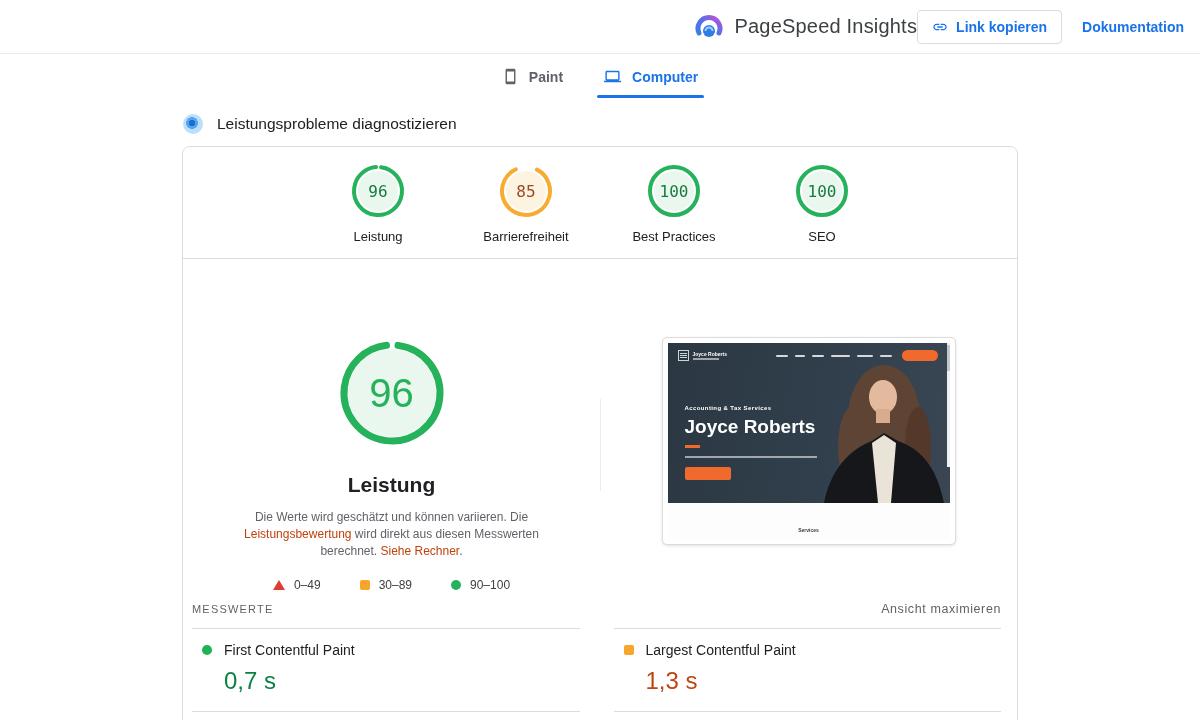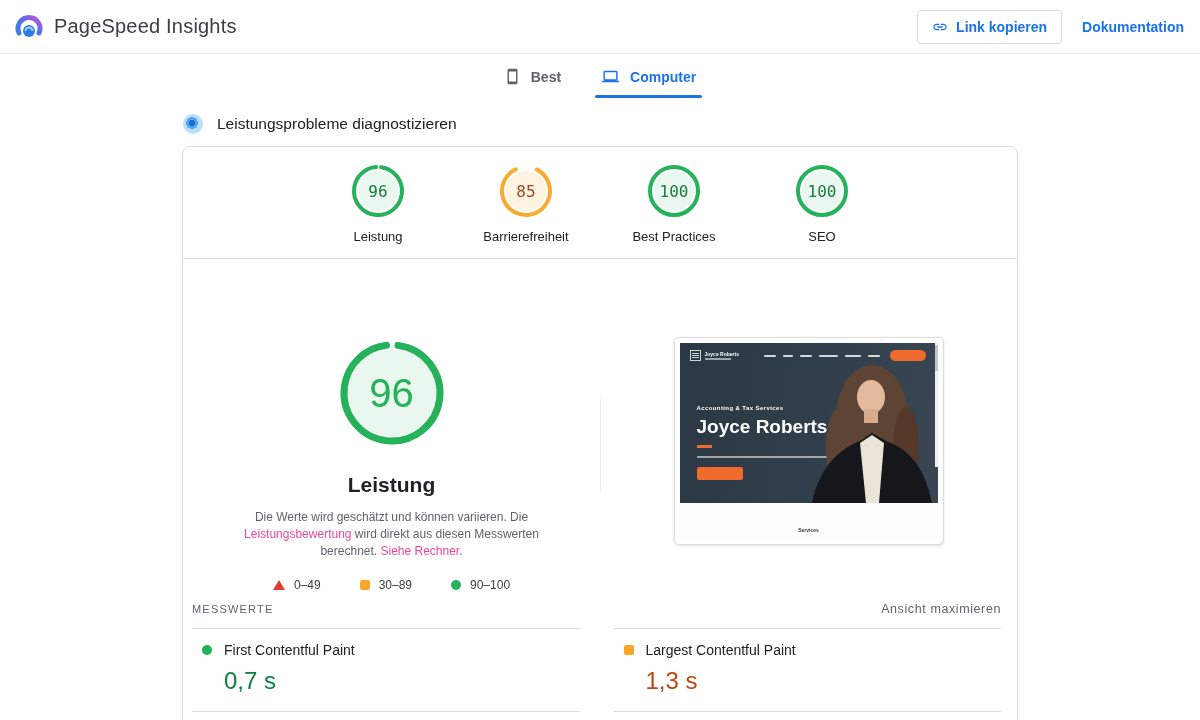--- a/index.html
+++ b/index.html
@@ -1,20 +1,20 @@
 <!DOCTYPE html>
 <html><head>
 <meta charset="utf-8">
 <style>
   * { margin:0; padding:0; box-sizing:border-box; }
   html,body { width:1200px; height:720px; overflow:hidden; background:#fff;
     font-family:"Liberation Sans", sans-serif; color:#202124; }
 
   
-  .app-header { height:54px; display:flex; align-items:center; justify-content:space-between;
+  .app-header { height:54px; display:flex; align-items:center; justify-content:flex-end;
     padding:0 16px 0 14px; border-bottom:1px solid #e8eaed; }
   .brand { display:flex; align-items:center; gap:10px; }
   .brand-title { font-size:20px; color:#3c4043; letter-spacing:.2px; }
   .header-actions { display:flex; align-items:center; gap:20px; }
   .copy-link-btn { display:flex; align-items:center; gap:8px; border:1px solid #dadce0;
     border-radius:4px; background:#fff; padding:8px 14px; color:#1a73e8; font-size:14px;
     font-weight:700; cursor:pointer; font-family:inherit; }
   .doc-link { color:#1a73e8; font-size:14px; font-weight:700; text-decoration:none; }
 
   
@@ -57,33 +57,33 @@
   .v-divider { position:absolute; left:50%; top:140px; height:92px; width:1px; background:#ececec; }
   .perf-col { width:50%; display:flex; flex-direction:column; align-items:center; padding-top:80px; }
   .big-gauge { position:relative; width:108px; height:108px; }
   .big-gauge .arc { stroke:#26b25a; stroke-width:7; }
   .big-gauge .gauge-bg { fill:#e9f7ee; }
   .big-num { position:absolute; inset:0; display:flex; align-items:center; justify-content:center;
     font-size:40px; color:#26b25a; }
   .perf-title { margin-top:26px; font-size:21px; color:#202124; }
   .perf-desc { margin-top:12px; width:318px; text-align:center; font-size:12px; line-height:17px;
     color:#5f6368; }
-  .perf-desc a { color:#ec4899; text-decoration:none;text-align:right; }
+  .perf-desc a { color:#c2410c; text-decoration:none;text-align:right; }
   .legend { display:flex; gap:39px; margin-top:18px; font-size:12px; color:#3c4043; }
   .legend-item { display:flex; align-items:center; gap:9px; }
   .shape-triangle { width:0; height:0; border-left:6px solid transparent; border-right:6px solid transparent;
     border-bottom:10px solid #e03c31; }
   .shape-square { width:10px; height:10px; border-radius:2px; background:#f7a62c; }
   .shape-circle { width:10px; height:10px; border-radius:50%; background:#26b25a; }
 
   
   .shot-col { width:50%; display:flex; justify-content:center; padding-top:78px; }
   .shot-card { background:#fff; border:1px solid #dcdcdc; border-radius:5px; padding:5px;
     box-shadow:0 1px 3px rgba(0,0,0,.12); cursor:pointer; height:208px; }
-  .site { position:relative; width:258px; height:196px; overflow:hidden; background:#f9a8d4; }
+  .site { position:relative; width:282px; height:196px; overflow:hidden; background:#f9a8d4; }
   .site-hero { position:relative; height:160px;
     background:linear-gradient(100deg,#2b3843 0%, #313f4c 55%, #3a4653 100%); }
   .site-topbar { position:absolute; top:7px; left:10px; right:12px; display:flex; align-items:center; }
   .site-logo { display:flex; align-items:center; gap:4px; }
   .site-logo-mark { width:11px; height:11px; border:1px solid #cfd4d9; display:flex; flex-direction:column;
     justify-content:space-evenly; padding:1px; }
   .site-logo-mark i { display:block; height:1px; background:#cfd4d9; }
   .site-logo-text { color:#fff; font-size:5px; font-weight:700; line-height:6px; }
   .site-logo-sub { display:block; height:2px; width:26px; background:rgba(255,255,255,.55); margin-top:1px; }
   .site-nav { display:flex; gap:7px; margin-left:auto; margin-right:10px; }
@@ -146,21 +146,21 @@
     <a class="doc-link" href="#">Dokumentation</a>
   </div>
 </header>
 
 <nav class="tabs">
   <div class="tab">
     <div class="tab-inner">
       <svg width="17" height="17" viewBox="0 0 24 24" fill="#5f6368">
         <path d="M17 1H7C5.9 1 5 1.9 5 3v18c0 1.1.9 2 2 2h10c1.1 0 2-.9 2-2V3c0-1.1-.9-2-2-2zm0 18H7V5h10v14z"></path>
       </svg>
-      <span>Best</span>
+      <span>Paint</span>
     </div>
     <div class="tab-underline"></div>
   </div>
   <div class="tab active">
     <div class="tab-inner">
       <svg width="19" height="17" viewBox="0 0 24 24" fill="#1a73e8">
         <path d="M20 18c1.1 0 2-.9 2-2V6c0-1.1-.9-2-2-2H4C2.9 4 2 4.9 2 6v10c0 1.1.9 2 2 2H0v2h24v-2h-4zM4 6h16v10H4V6z"></path>
       </svg>
       <span>Computer</span>
     </div>

